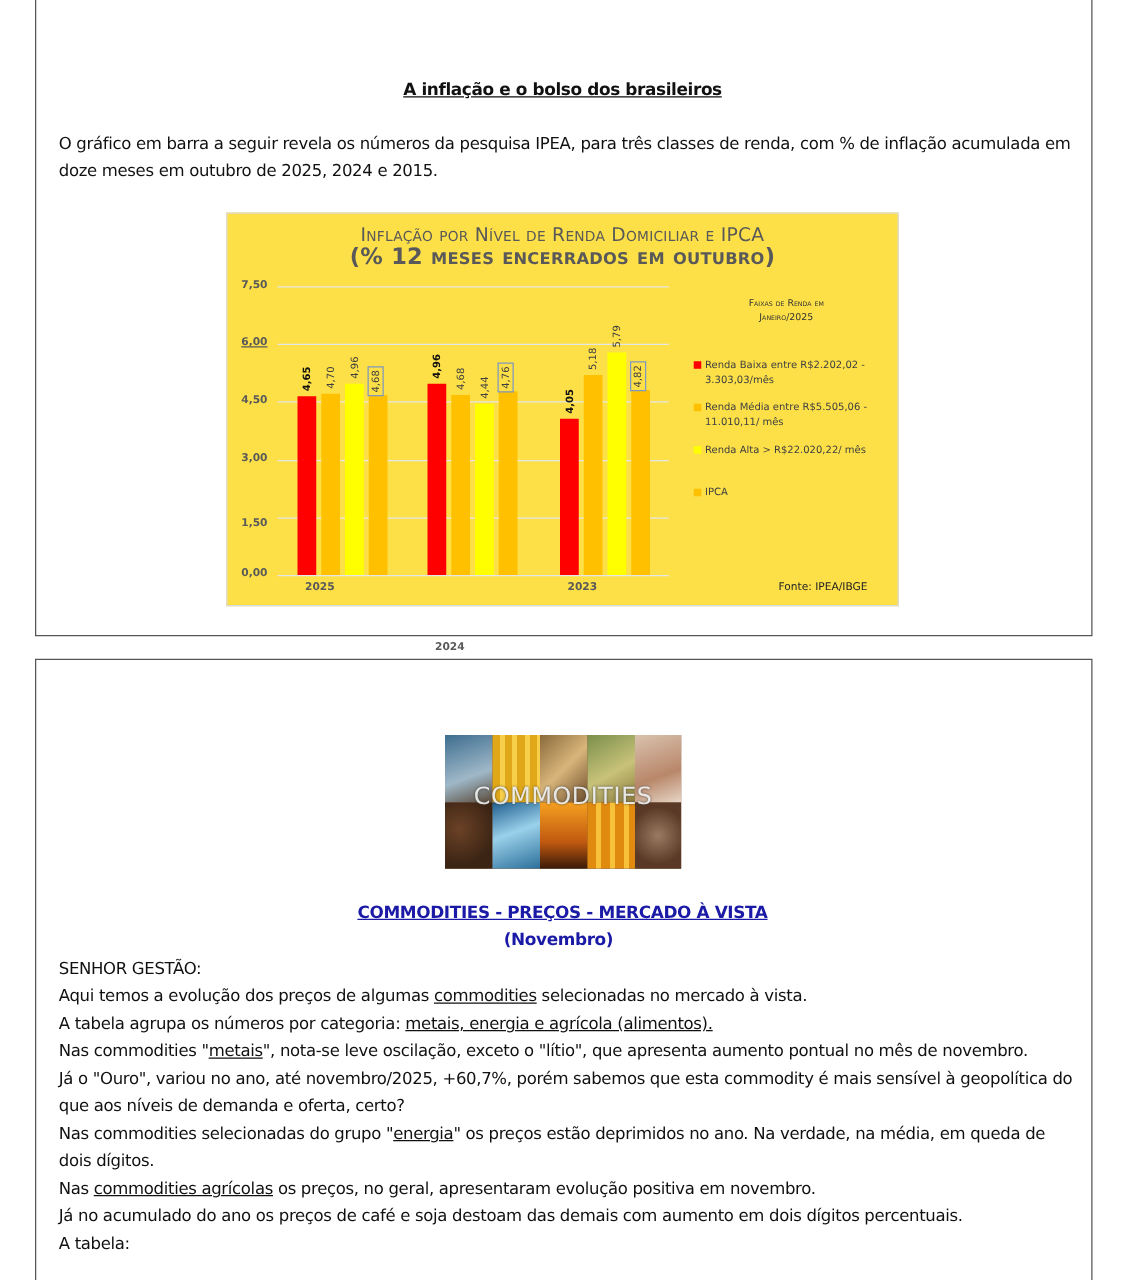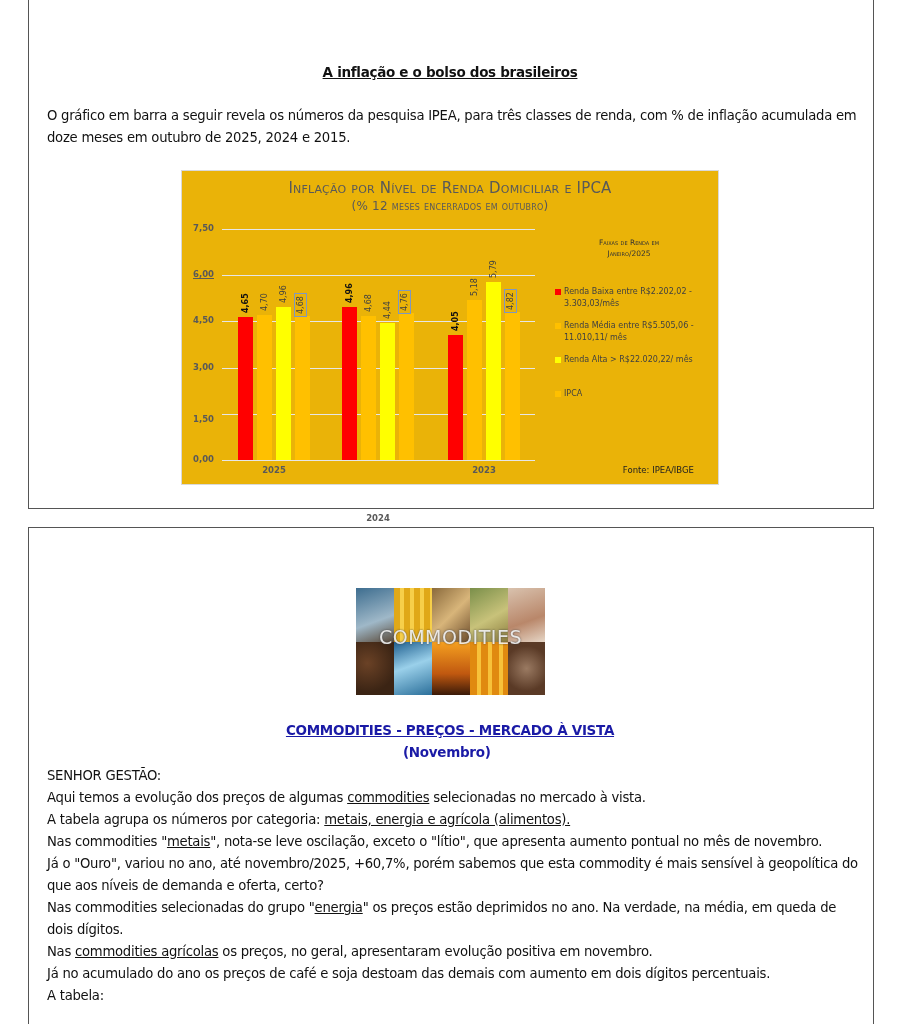--- a/index.html
+++ b/index.html
@@ -9,30 +9,30 @@
   .box { position: absolute; border: 1.5px solid #555; background: #fff; }
   #box1 { left: 28px; top: -4px; width: 846px; height: 513px; }
   #box2 { left: 28px; top: 527px; width: 846px; height: 510px; }
 
   .doc-text { font-family: "DejaVu Sans", sans-serif; font-size: 13.2px; line-height: 22px; color: #111; letter-spacing: -0.25px; }
 
   .title1 { position: absolute; left: 0; width: 900px; top: 64px; text-align: center; font-weight: bold; font-size: 13.5px; text-decoration: underline; letter-spacing: -0.3px; }
   .intro { position: absolute; left: 47px; top: 105px; width: 810px; }
 
   
-  .chart { position: absolute; left: 181px; top: 170px; width: 538px; height: 315px; border: 1px solid #d9d9d9; background: #eab308; }
+  .chart { position: absolute; left: 181px; top: 170px; width: 538px; height: 315px; border: 1px solid #d9d9d9; background: #fde047; }
   .chart-title { position: absolute; left: 0; width: 100%; top: 8px; text-align: center; color: #595959; font-family: "DejaVu Sans", sans-serif; font-variant: small-caps; font-size: 15px; line-height: 18px; letter-spacing: 0.2px; }
-  .chart-title .sub { font-size: 12px; }
+  .chart-title .sub { font-size: 18px; font-weight: bold; }
   .ytick { position: absolute; left: 8px; width: 24px; text-align: right; font-size: 8.5px; font-weight: bold; color: #595959; }
   .grid { position: absolute; left: 40px; width: 313px; height: 1px; background: #e6e6e6; }
   .bar { position: absolute; width: 15px; }
   .vlabel { position: absolute; font-size: 8px; color: #404040; transform: rotate(-90deg); transform-origin: left bottom; white-space: nowrap; line-height: 9px; }
   .vlabel.bold { font-weight: bold; color: #111; }
   .vlabel.boxed { border: 1px solid #7f98bf; padding: 1px 2px; line-height: 9px; }
-  .xcat { position: absolute; top: 294px; width: 60px; text-align: center; font-size: 8.5px; font-weight: bold; color: #595959; }
+  .xcat { position: absolute; top: 294px; width: 60px; font-size: 8.5px; font-weight: bold; color: #595959; }
 
   .legend-title { position: absolute; left: 392px; top: 66px; width: 110px; text-align: center; font-variant: small-caps; font-size: 7.5px; font-weight: normal; line-height: 11px; color: #333; }
   .legend-item { position: absolute; left: 373px; width: 158px; font-size: 8px; line-height: 11.5px; color: #404040; padding-left: 9px; }
   .legend-swatch { position: absolute; left: 0; top: 3px; width: 6px; height: 6px; }
   .source { position: absolute; right: 24px; top: 294px; font-size: 8.5px; color: #222; }
 
   
   .commodity-img { position: absolute; left: 356px; top: 588px; width: 189px; height: 107px; overflow: hidden; background: #6b4a2e; }
   .tile { position: absolute; }
   .commodity-word { position: absolute; left: 0; top: 38px; width: 100%; text-align: center; font-size: 19px; color: rgba(255,255,255,0.85); letter-spacing: 0.5px; text-shadow: 0 0 2px rgba(60,60,60,0.9); }

